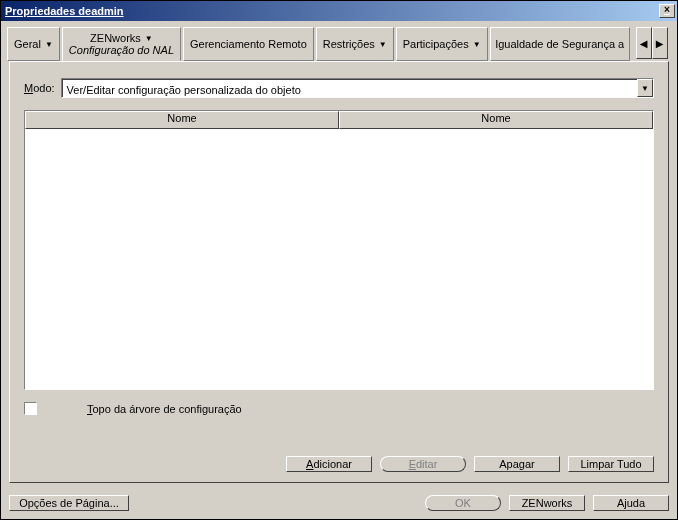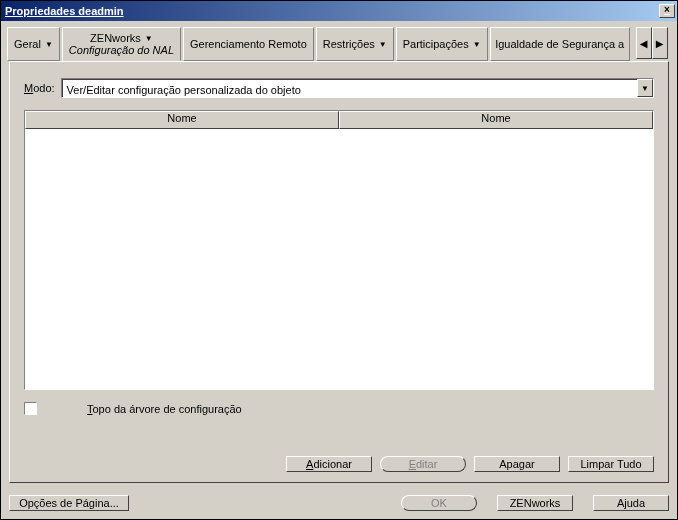--- a/index.html
+++ b/index.html
@@ -190,21 +190,21 @@
     border-top:1px solid #fff;border-left:1px solid #fff;
     border-right:1px solid #404040;border-bottom:1px solid #404040;
     display:flex;align-items:center;justify-content:center;
     padding:0 8px;
   }
   .btn .u { text-decoration: underline; }
   .btn.disabled { color:#808080;border-radius:8px; }
   .footer {
     display:flex;
     padding: 4px 8px 8px 8px;
-    gap:20px;
+    gap:8px;
     align-items:center;
   }
   .footer .spacer { flex:1; }
   .footer .btn { min-width:76px; }
   .tab.trunc { max-width: 140px; overflow:hidden; }
 </style>
 </head>
 <body>
 
 <div class="window">

